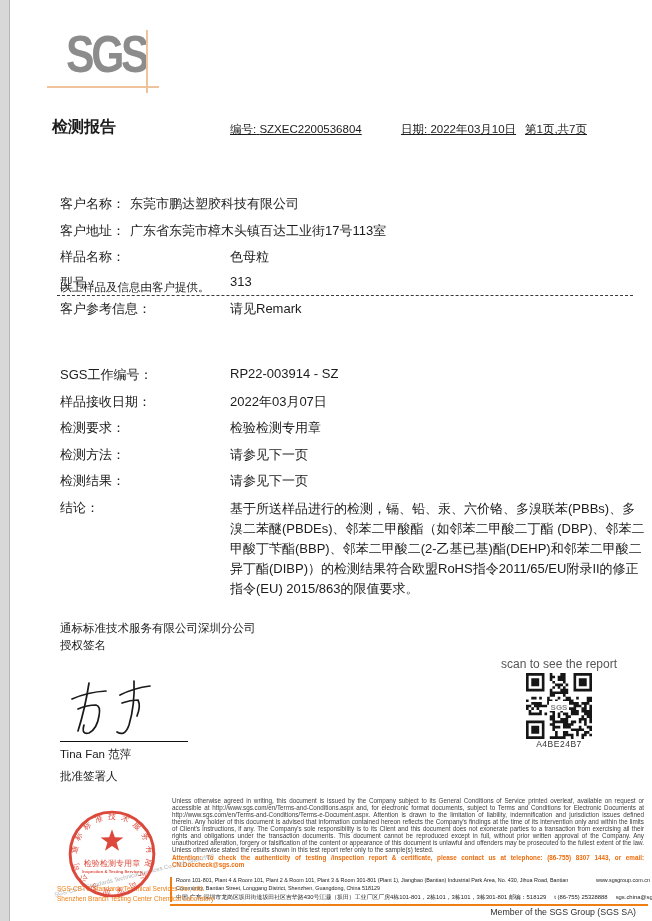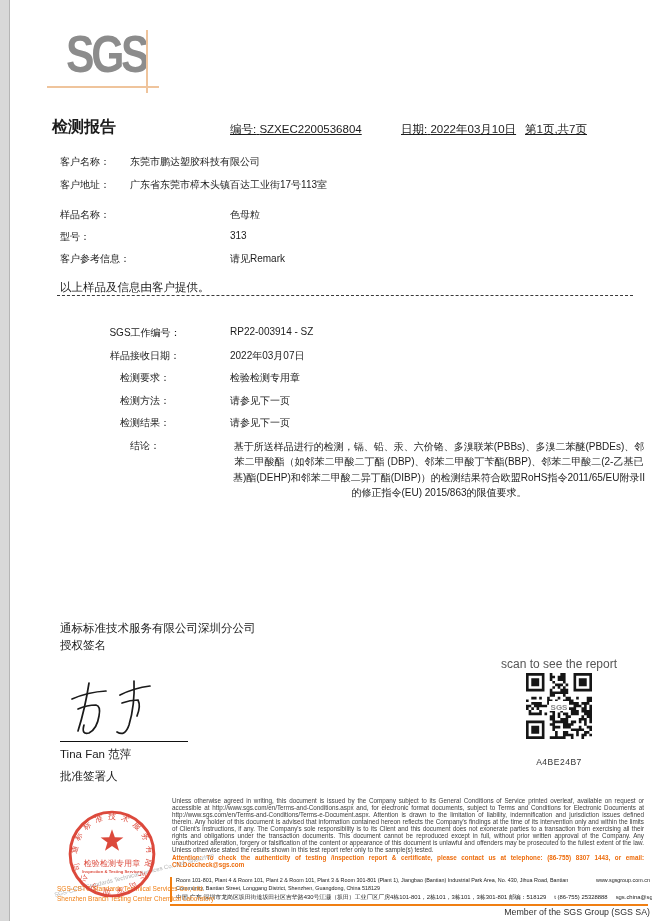--- a/index.html
+++ b/index.html
@@ -11,55 +11,55 @@
   .edge-strip{position:absolute;left:0;top:0;width:9px;height:921px;background:#d8d8d8;border-right:1px solid #b5b5b5;}
   
   .logo{position:absolute;left:66px;top:28px;font-size:52px;font-weight:bold;color:#8c8c8c;
         letter-spacing:-4px;transform:scaleX(.82);transform-origin:left top;line-height:1;}
   .logo-hr{position:absolute;left:47px;top:86px;width:112px;height:2px;background:#efc49c;}
   .logo-vr{position:absolute;left:146px;top:30px;width:2px;height:63px;background:#efc49c;}
   .report-title{position:absolute;left:52px;top:117px;font-size:16px;font-weight:bold;}
   .hmeta{position:absolute;top:122px;font-size:11.5px;white-space:nowrap;text-decoration:underline;}
   .hmeta.no{left:230px;} .hmeta.date{left:401px;} .hmeta.pages{left:525px;}
   
-  .blk{position:absolute;left:60px;font-size:10px;}
+  .blk{position:absolute;left:60px;font-size:13px;margin-top:40px;}
   .frow{display:flex;margin-bottom:9px;}
   .flabel-sm{width:70px;flex:0 0 70px;}
   .flabel-lg{width:170px;flex:0 0 170px;}
   .fvalue{white-space:nowrap;}
   .fvalue.wrap{white-space:normal;width:418px;line-height:1.55;}
   .client-blk{top:155px;}
   .sample-blk{top:208px;}
   .sample-blk .frow{margin-bottom:8px;}
   .note{position:absolute;left:60px;top:280px;font-size:11.5px;}
   .dash-sep{position:absolute;left:57px;top:295px;width:576px;height:0;border-top:1.6px dashed #3a3a3a;}
-  .work-blk{top:326px;text-align:center;}
+  .work-blk{top:326px;}
   .work-blk .frow{margin-bottom:8.5px;}
   
   .sig-blk{position:absolute;left:60px;top:620px;font-size:11.5px;line-height:1.5;}
   .sig-svg{display:block;margin:14px 0 0 2px;}
   .sig-line{width:128px;border-bottom:1.5px solid #111;margin-top:-8px;}
   .sig-name{margin-top:4px;}
   .sig-role{margin-top:5px;}
   
   .qr-blk{position:absolute;left:494px;top:657px;width:130px;text-align:center;}
   .qr-caption{font-size:12px;color:#555;margin-bottom:2px;}
   .qr-svg{display:block;margin:0 auto;}
-  .qr-code{font-size:8.5px;color:#333;margin-top:18px;letter-spacing:.5px;}
+  .qr-code{font-size:8.5px;color:#333;margin-top:0;letter-spacing:.5px;}
   
   .legal-blk{position:absolute;left:172px;top:797px;width:472px;font-size:6.3px;line-height:1.12;
              color:#3c3c3c;text-align:justify;}
   .attention{color:#ed6c0c;font-weight:bold;margin-top:1px;}
   .addr-blk{position:absolute;left:170px;top:877px;width:474px;border-left:2px solid #f07f13;padding-left:4px;
             color:#222;}
   .addr-en{display:flex;justify-content:space-between;font-size:5.4px;line-height:1.4;}
   .addr-cn{display:flex;justify-content:space-between;font-size:5.9px;line-height:1.7;white-space:nowrap;}
   .addr-cn .ph{margin-left:8px;} .addr-cn .em{margin-left:8px;}
   .foot-rule{position:absolute;left:170px;top:904px;width:478px;height:2px;background:#f07f13;}
-  .member{position:absolute;right:2px;top:907px;font-size:8.8px;color:#2e2e2e;}
+  .member{position:absolute;right:16px;top:907px;font-size:8.8px;color:#2e2e2e;}
   .footer-co{position:absolute;left:57px;top:884px;color:#f07f13;font-size:6.5px;line-height:1.55;z-index:1;white-space:nowrap;}
   .stamp-wrap{position:absolute;left:66px;top:808px;z-index:2;}
   .stamp-ghost{position:absolute;left:52px;top:872px;z-index:1;color:#b3b3b3;font-size:6px;
                transform:rotate(-14deg);white-space:nowrap;}
 </style>
 </head>
 <body>
 
 <div class="edge-strip"></div>
 

